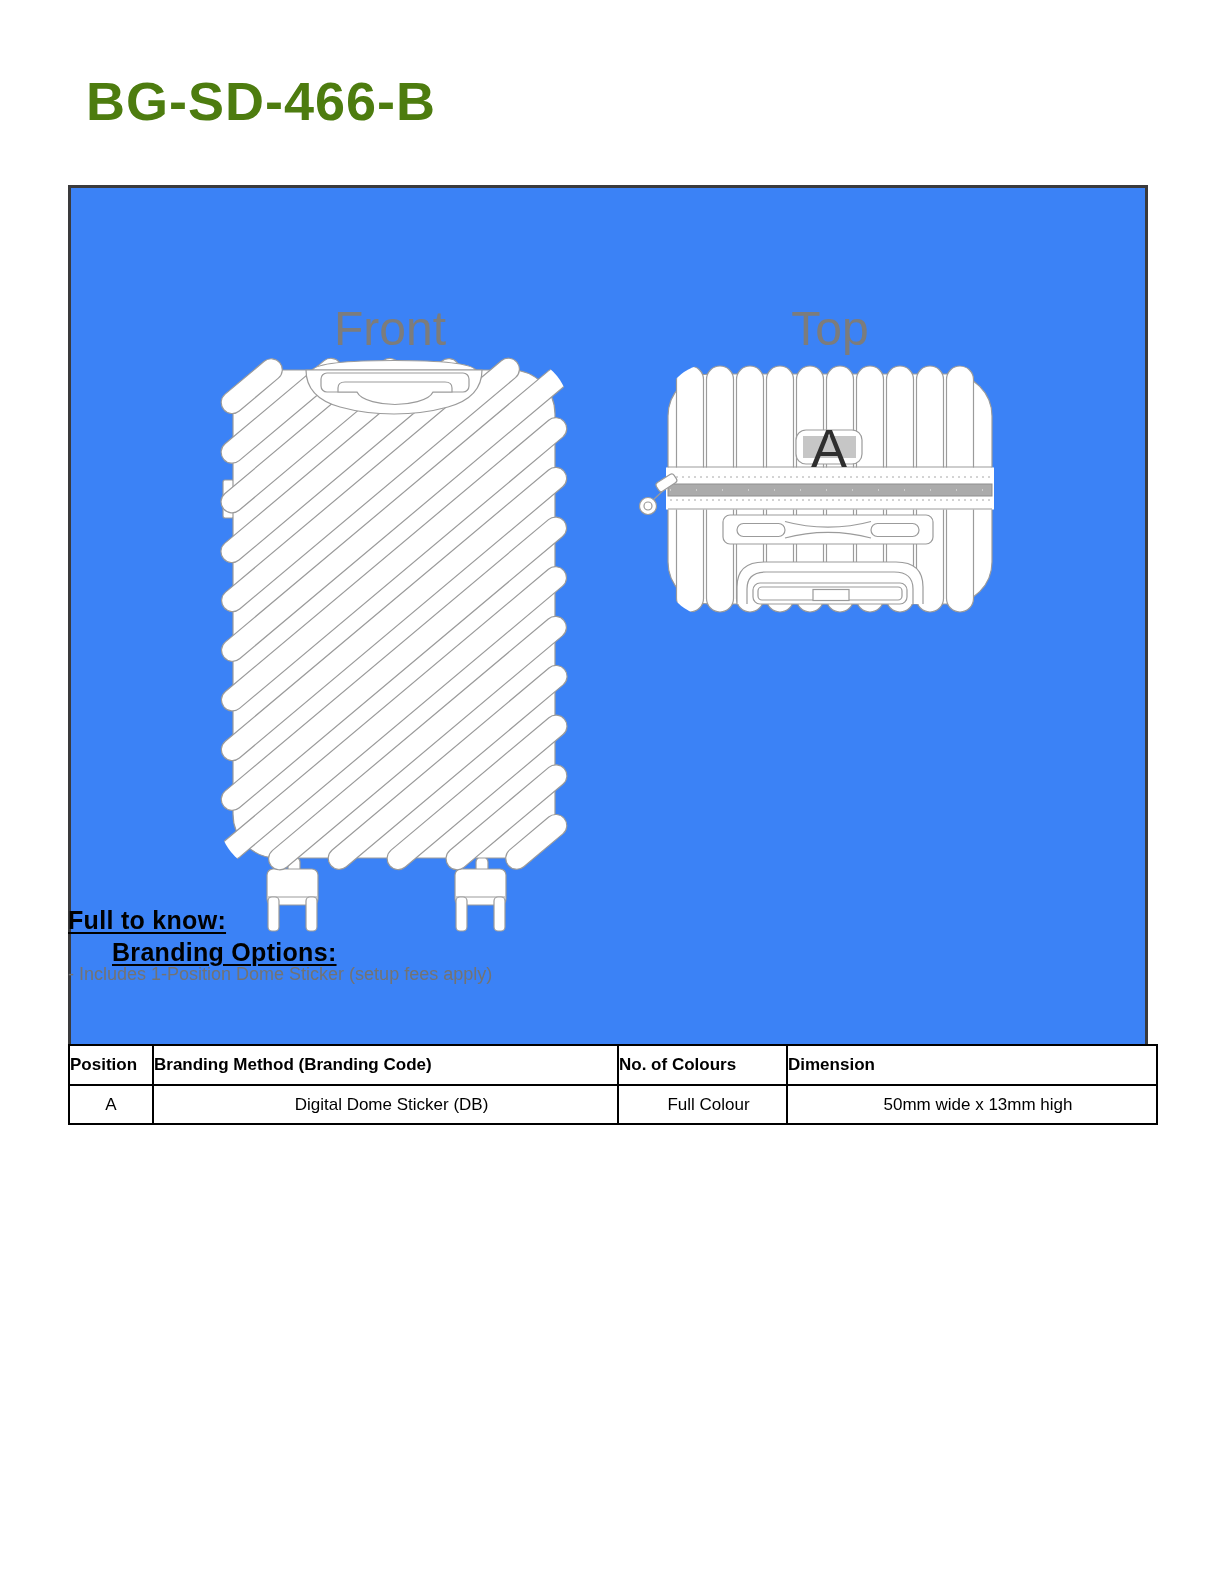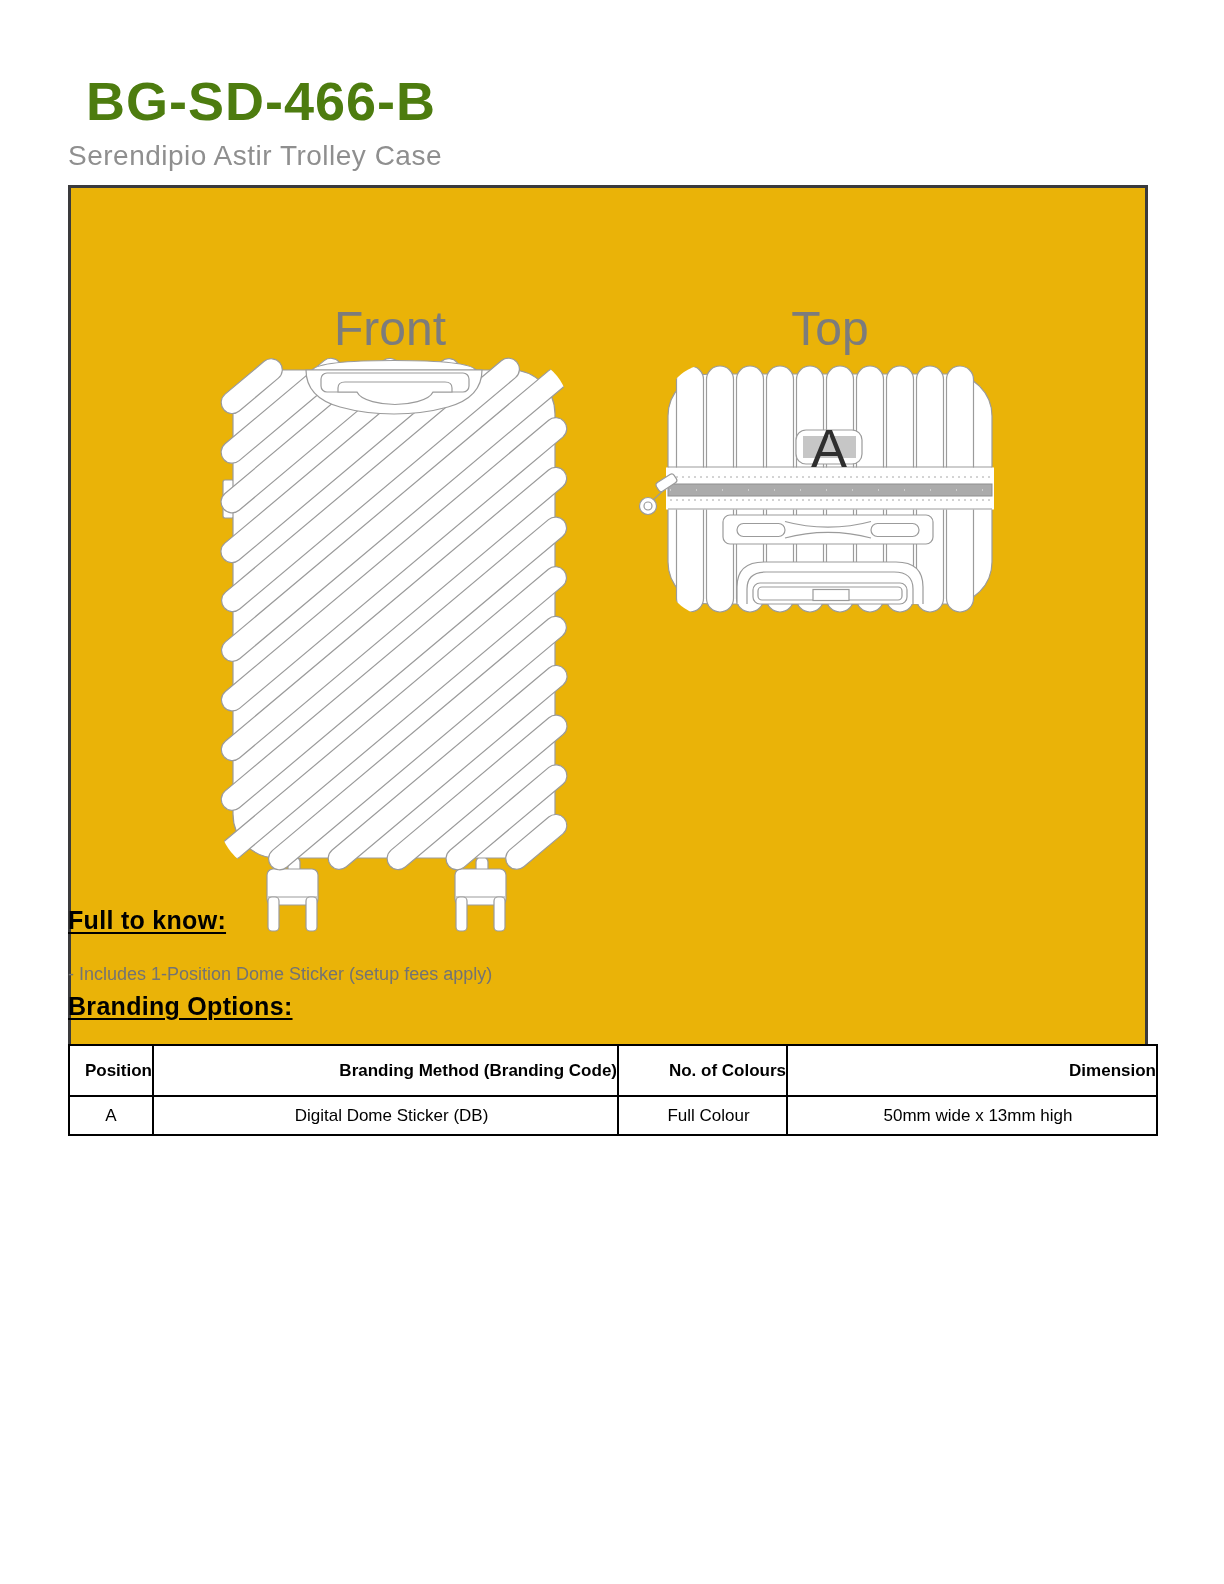--- a/index.html
+++ b/index.html
@@ -17,67 +17,66 @@
     line-height:1.1;
   }
   .product-name {
     position:absolute; left:68px; top:140px;
     font-size:28px; color:#8f8f8f; letter-spacing:0.5px;
   }
   .diagram-box {
     position:absolute; left:68px; top:185px;
     width:1080px; height:868px;
     border:3px solid #3a3a3c;
-    background:#eab308;
+    background:#3b82f6;
   }
   .diagram-box svg { display:block; width:100%; height:100%; }
   .section-heading {
     position:absolute; left:68px;
     font-size:25px; font-weight:bold; color:#000000;
     text-decoration:underline;
     text-decoration-thickness:2px;
     text-underline-offset:3px;
     letter-spacing:0.3px;
   }
   .heading-need { top:906px; }
-  .heading-branding { top:992px; }
+  .heading-branding { top:938px;margin-left:44px; }
   .note-line {
     position:absolute; left:68px; top:964px;
     font-size:18px; color:#737373;
   }
   .branding-table {
     position:absolute; left:68px; top:1044px;
     border-collapse:collapse;
     table-layout:fixed;
     width:1088px;
   }
   .branding-table th, .branding-table td {
     border:2px solid #000000;
     font-size:17px; color:#000000;
     background:#ffffff;
     vertical-align:middle;
   }
-  .branding-table th { font-weight:bold; text-align:right; height:51px; }
+  .branding-table th { font-weight:bold; text-align:left; height:40px; }
   .branding-table td { height:39px; }
   .col-position { width:84px; }
   .col-method   { width:465px; }
   .col-colours  { width:169px; }
   .col-dimension{ width:370px; }
   .cell-center { text-align:center; }
   .cell-left   { text-align:center; padding-left:12px; }
   .svg-label { font-family:"Liberation Sans", sans-serif; font-size:48px; fill:#7c7c7c; }
   .marker-letter { font-family:"Liberation Sans", sans-serif; font-size:54px; fill:#2e2e2e; }
 </style>
 </head>
 <body>
 
 <div class="page">
 
   <div class="product-code">BG-SD-466-B</div>
-  <div class="product-name">Serendipio Astir Trolley Case</div>
 
   <div class="diagram-box">
     <svg viewBox="71 188 1074 706" preserveAspectRatio="xMidYMid meet">
       <defs>
         <clipPath id="frontClip">
             <rect x="219" y="278" width="350" height="516" rx="54"></rect>
           </clipPath>
         <clipPath id="topClip">
             <rect x="664" y="286" width="332" height="252" rx="46"></rect>
           </clipPath>

